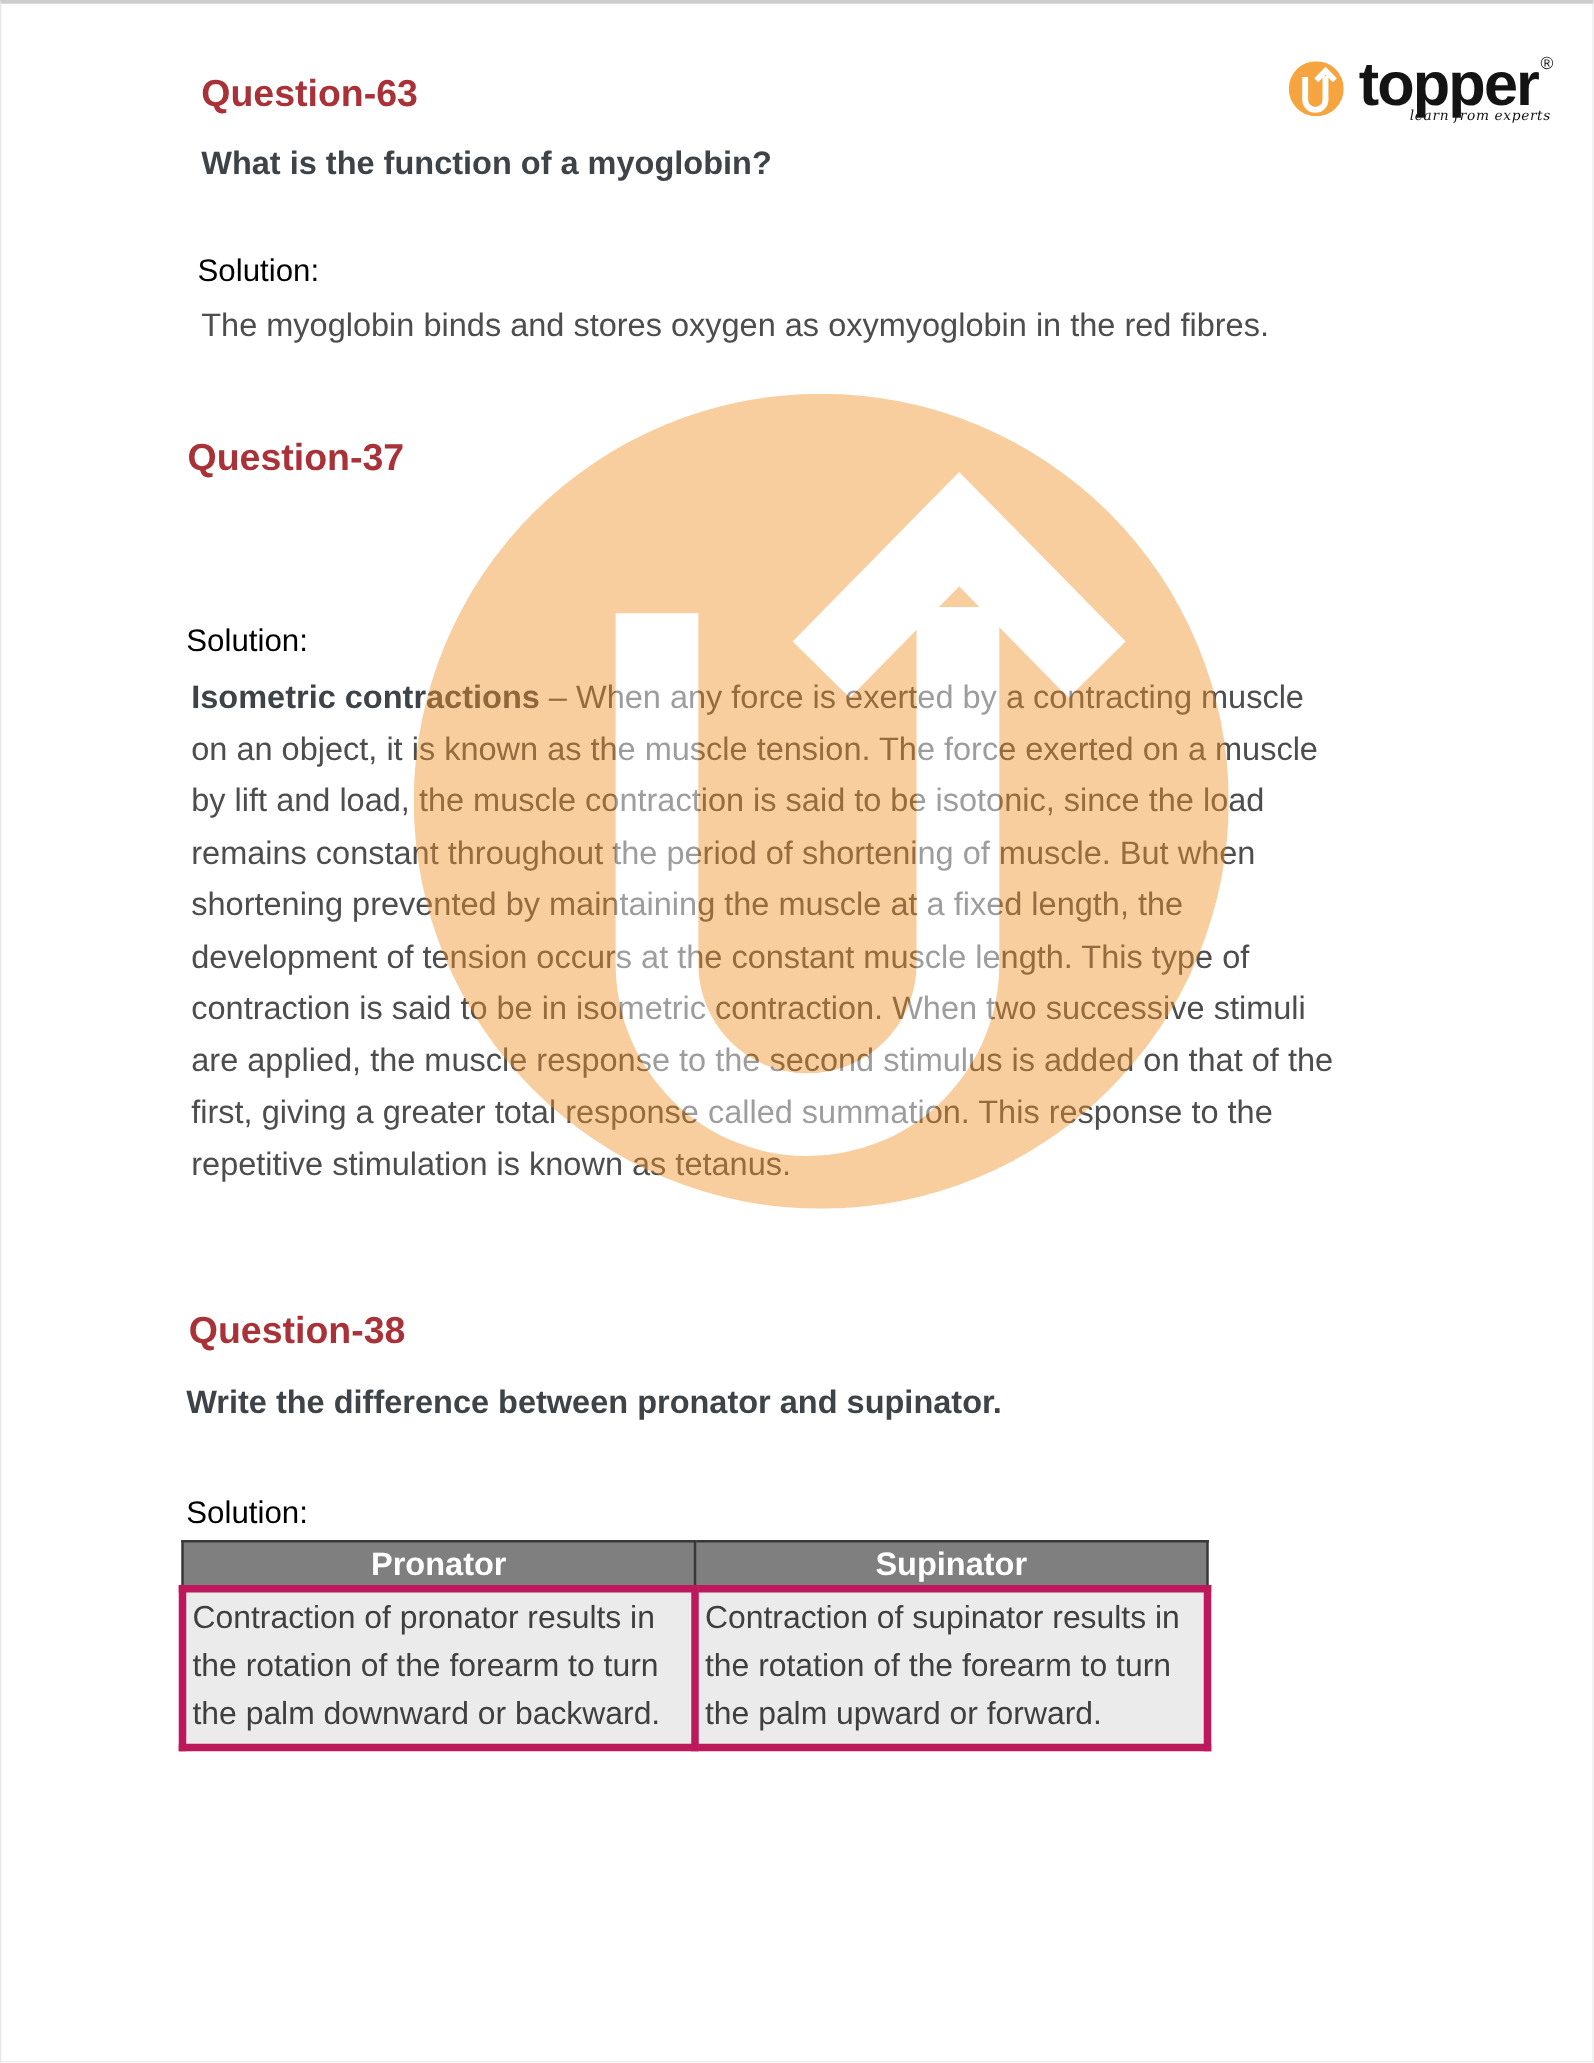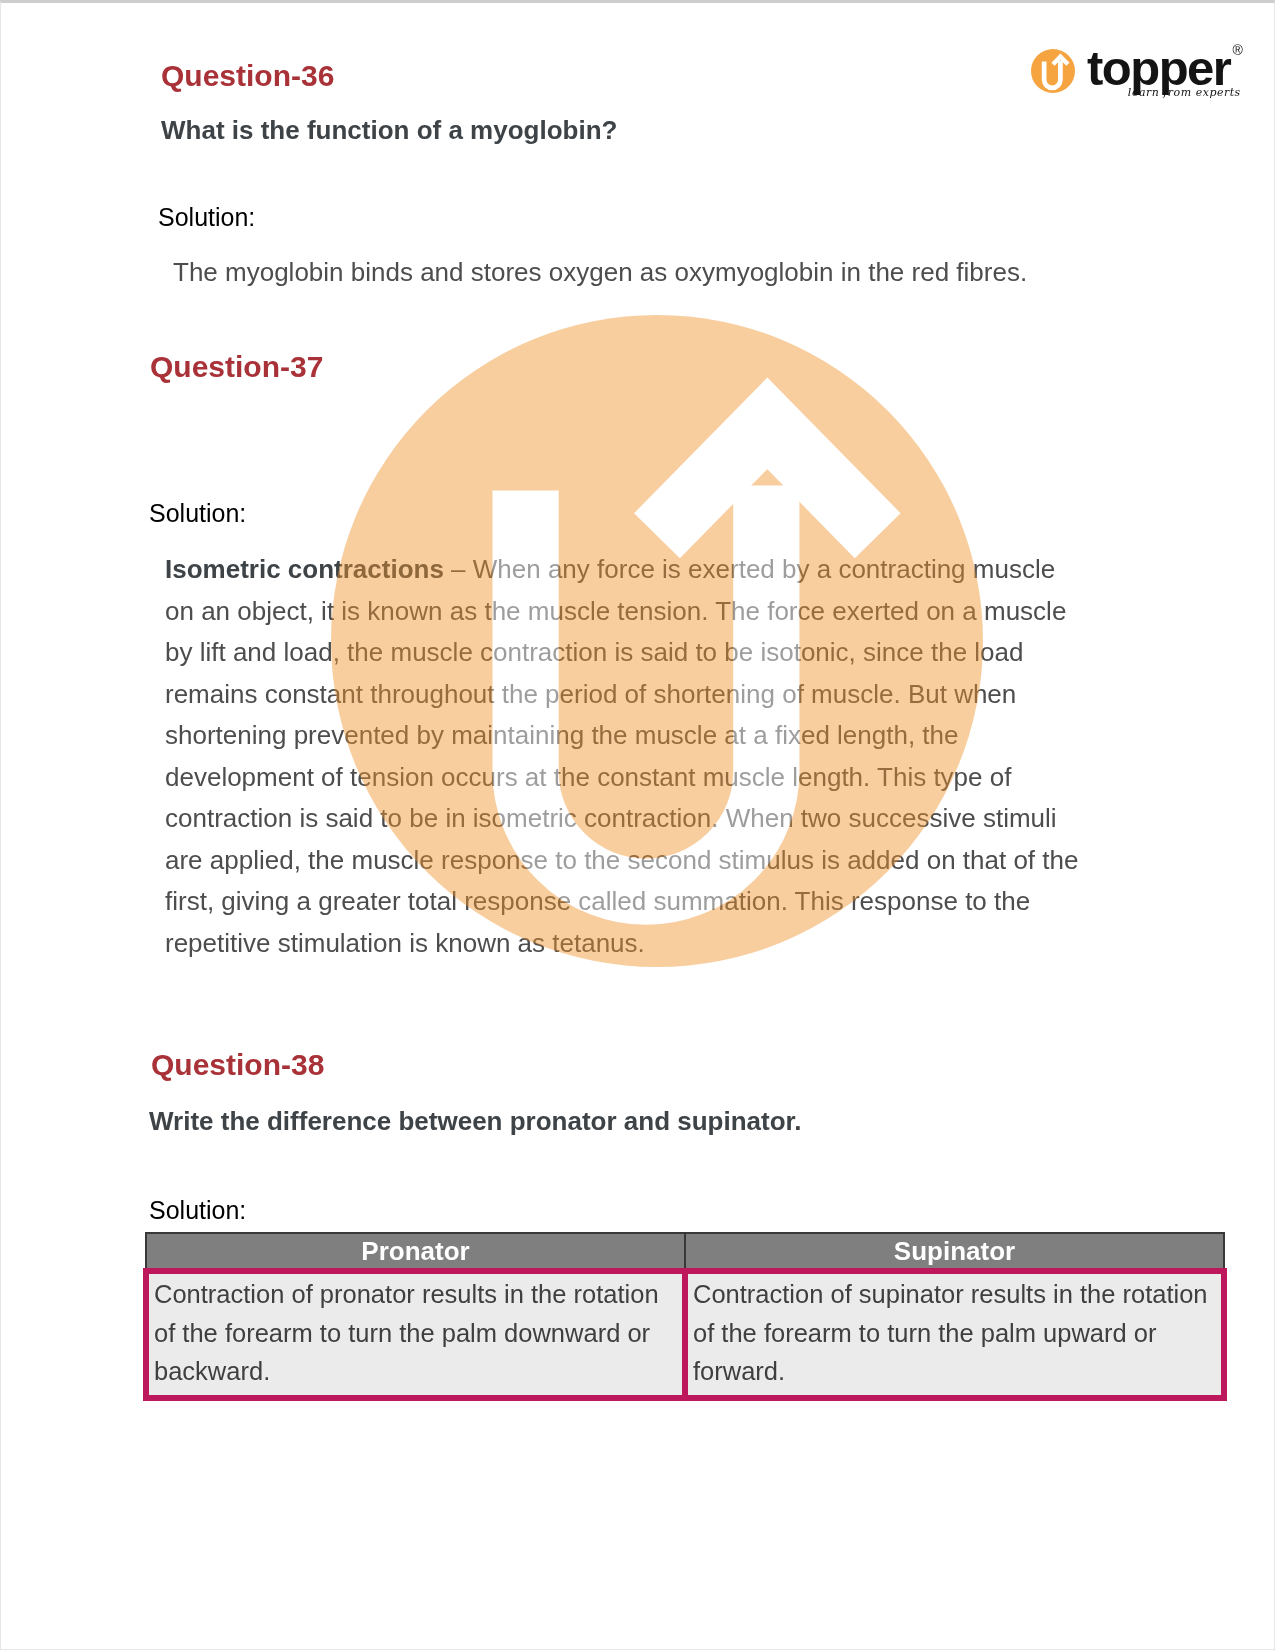--- a/index.html
+++ b/index.html
@@ -14,25 +14,25 @@
   .logo-mark{width:44px;height:44px;display:block;margin-top:3px;}
   .logo-textwrap{position:relative;margin-left:12px;}
   .brand{font-size:49px;font-weight:700;color:#141414;letter-spacing:-1.5px;line-height:44px;display:inline-block;}
   .reg{font-size:14px;font-weight:400;color:#141414;vertical-align:top;position:relative;top:-4px;left:2px;}
   .tagline{display:block;text-align:right;font-family:"DejaVu Serif",serif;font-style:italic;
     font-size:11px;color:#141414;margin-top:-4px;letter-spacing:0.5px;}
   
   .q{position:absolute;margin:0;font-size:30px;line-height:32px;font-weight:700;color:#A93238;}
   .qt{position:absolute;margin:0;font-size:26px;line-height:30px;font-weight:700;color:#3E4347;text-align:center;}
   .sol{position:absolute;margin:0;font-size:25px;line-height:30px;font-weight:400;color:#000000;}
-  .ans{position:absolute;margin:16px;font-size:26px;line-height:32px;color:#4D4D4D;}
+  .ans{position:absolute;margin:4px;font-size:26px;line-height:32px;color:#4D4D4D;}
   .para{width:925px;line-height:41.5px;}
   .para .lead{font-weight:700;color:#3E4347;}
   
-  .diff{position:absolute;left:142px;top:1229px;width:1084px;border-collapse:collapse;table-layout:fixed;}
+  .diff{position:absolute;left:142px;top:1229px;width:826px;border-collapse:collapse;table-layout:fixed;}
   .diff th{
     background:#7F7F7F;color:#ffffff;font-size:26px;font-weight:700;line-height:28px;
     padding:3px 6px;border:2px solid #383838;text-align:center;
   }
   .diff td{
     background:#EBEBEB;color:#3F3F3F;font-size:25.5px;line-height:38.5px;
     padding:1px 5px 4px;border:6px solid #be185d;vertical-align:top;text-align:left;
   }
   
   .watermark{
@@ -50,21 +50,21 @@
       <circle cx="325" cy="325" r="325" fill="#F5A440"></circle>
       <path d="M194 185 L194 455 A120 120 0 0 0 434 455 L434 175" fill="none" stroke="#ffffff" stroke-width="70"></path>
       <path d="M325 225 L435 112 L545 225" fill="none" stroke="#ffffff" stroke-width="66"></path>
     </svg>
     <div class="logo-textwrap">
       <span class="brand">topper</span><span class="reg">®</span>
       <span class="tagline">learn from experts</span>
     </div>
   </div>
 
-  <h2 class="q" style="left:160px;top:57px">Question-36</h2>
+  <h2 class="q" style="left:160px;top:57px">Question-63</h2>
   <p class="qt" style="left:160px;top:112px">What is the function of a myoglobin?</p>
   <h3 class="sol" style="left:157px;top:199px">Solution:</h3>
   <p class="ans" style="left:156px;top:237px">The myoglobin binds and stores oxygen as oxymyoglobin in the red fibres.</p>
 
   <h2 class="q" style="left:149px;top:348px">Question-37</h2>
   <h3 class="sol" style="left:148px;top:495px">Solution:</h3>
   <p class="ans para" style="left:148px;top:530px"><span class="lead">Isometric contractions</span><span> – When any force is exerted by a contracting muscle on an object, it is known as the muscle tension. The force exerted on a muscle by lift and load, the muscle contraction is said to be isotonic, since the load remains constant throughout the period of shortening of muscle. But when shortening prevented by maintaining the muscle at a fixed length, the development of tension occurs at the constant muscle length. This type of contraction is said to be in isometric contraction. When two successive stimuli are applied, the muscle response to the second stimulus is added on that of the first, giving a greater total response called summation. This response to the repetitive stimulation is known as tetanus.</span></p>
 
   <h2 class="q" style="left:150px;top:1046px">Question-38</h2>
   <p class="qt" style="left:148px;top:1103px">Write the difference between pronator and supinator.</p>

